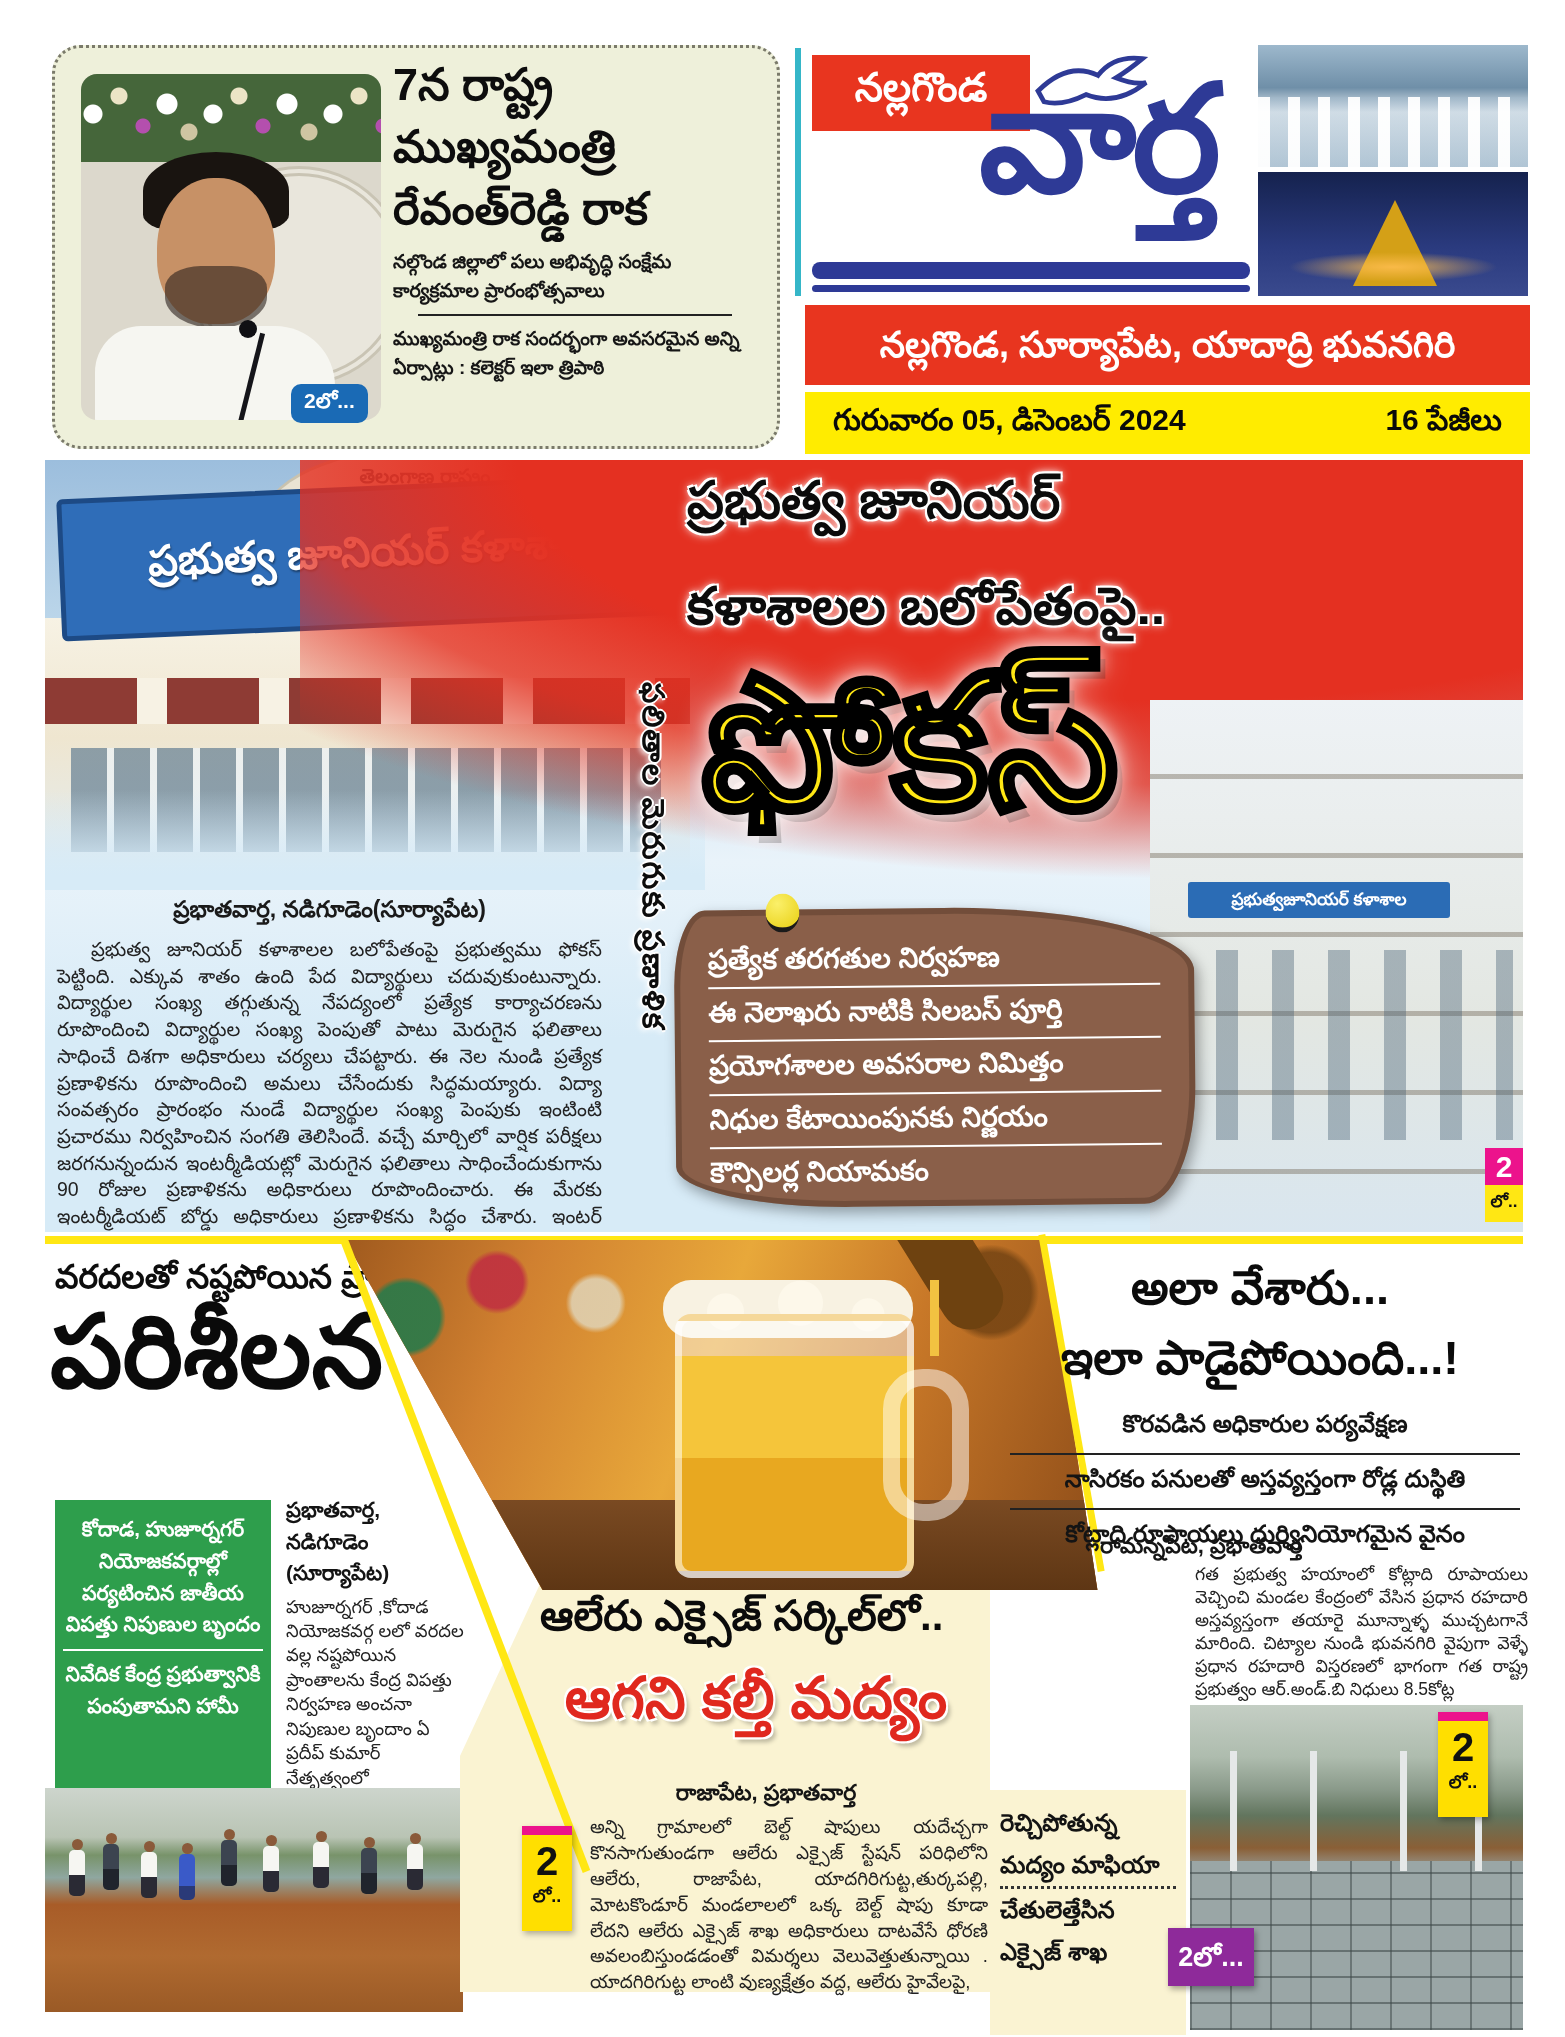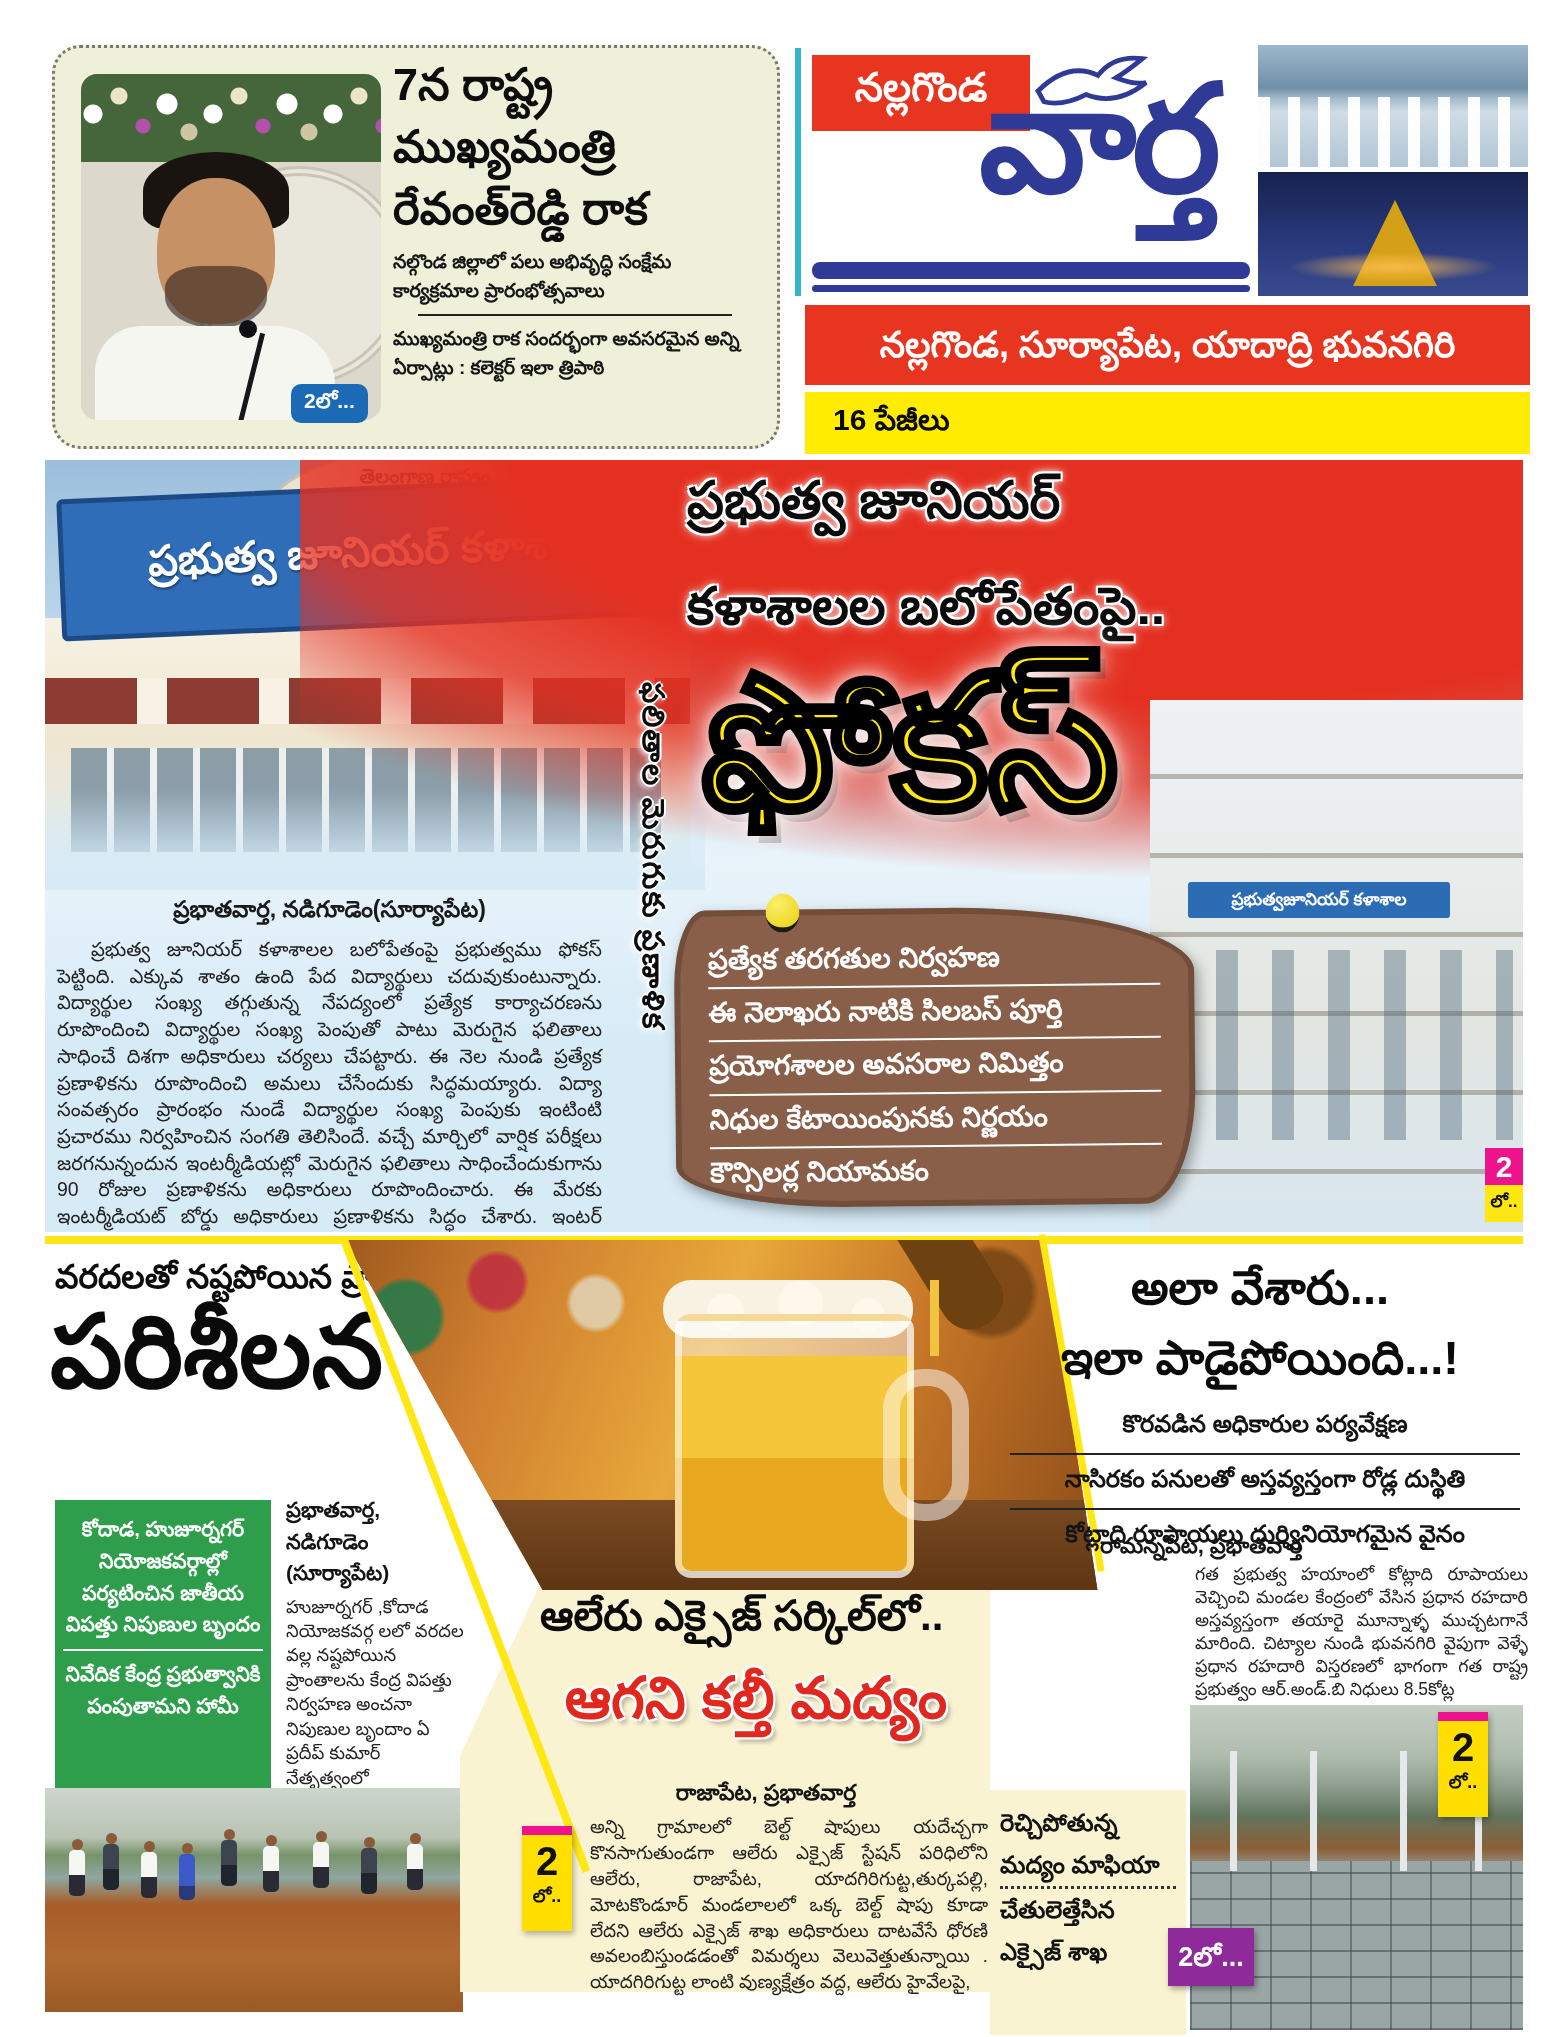--- a/index.html
+++ b/index.html
@@ -241,20 +241,21 @@
     <div class="abs mh-bar2"></div>
     <div class="abs mh-dam">
       <div class="mh-dam-water"></div>
     </div>
     <div class="abs mh-temple">
       <div class="mh-gopuram"></div>
       <div class="mh-glow"></div>
     </div>
     <div class="abs mh-districts">నల్లగొండ, సూర్యాపేట, యాదాద్రి భువనగిరి</div>
     <div class="abs mh-datebar">
+      <span class="mh-date">గురువారం 05, డిసెంబర్ 2024</span>
       <span class="mh-pages">16 పేజీలు</span>
     </div>
   </div>
 
   <div class="abs lead">
     <div class="bld-arch">తెలంగాణ రాష్ట్రం</div>
     <div class="bld-wall"></div>
     <div class="bld-band"></div>
     <div class="bld-windows"></div>
     <div class="bld-sign">

